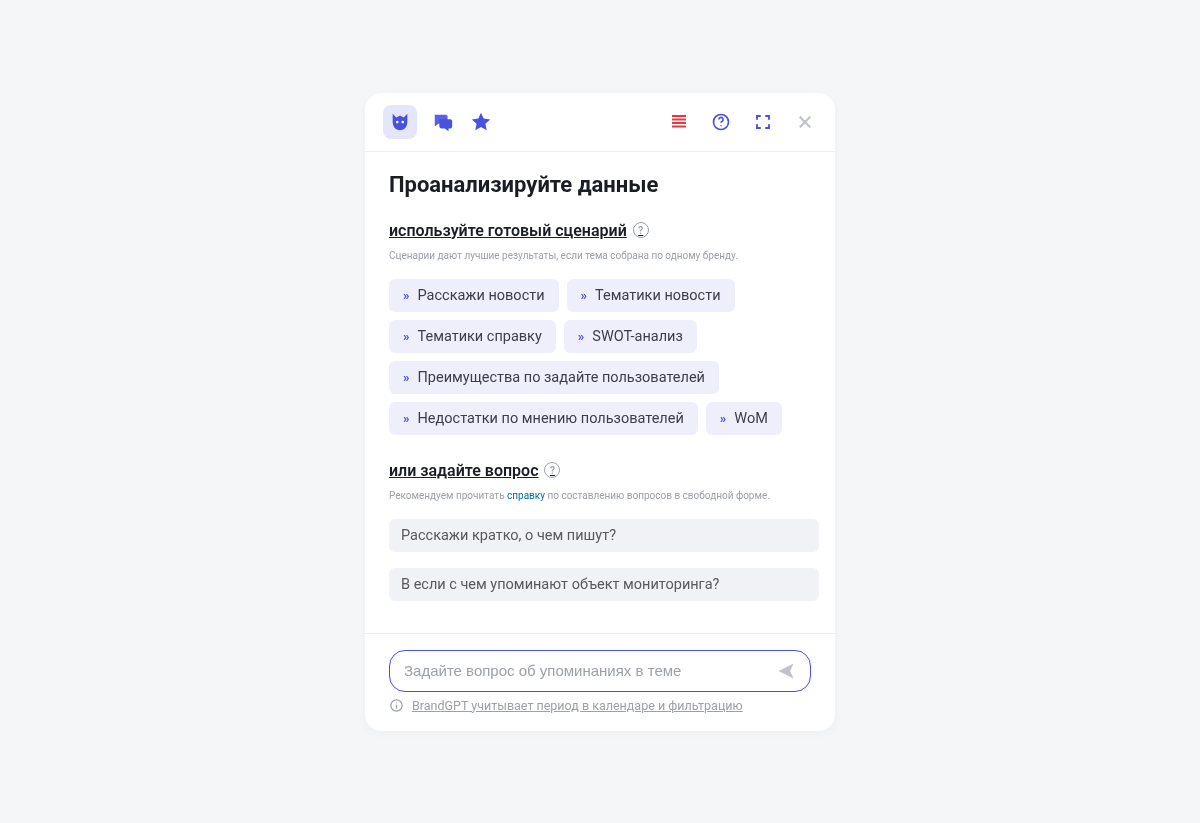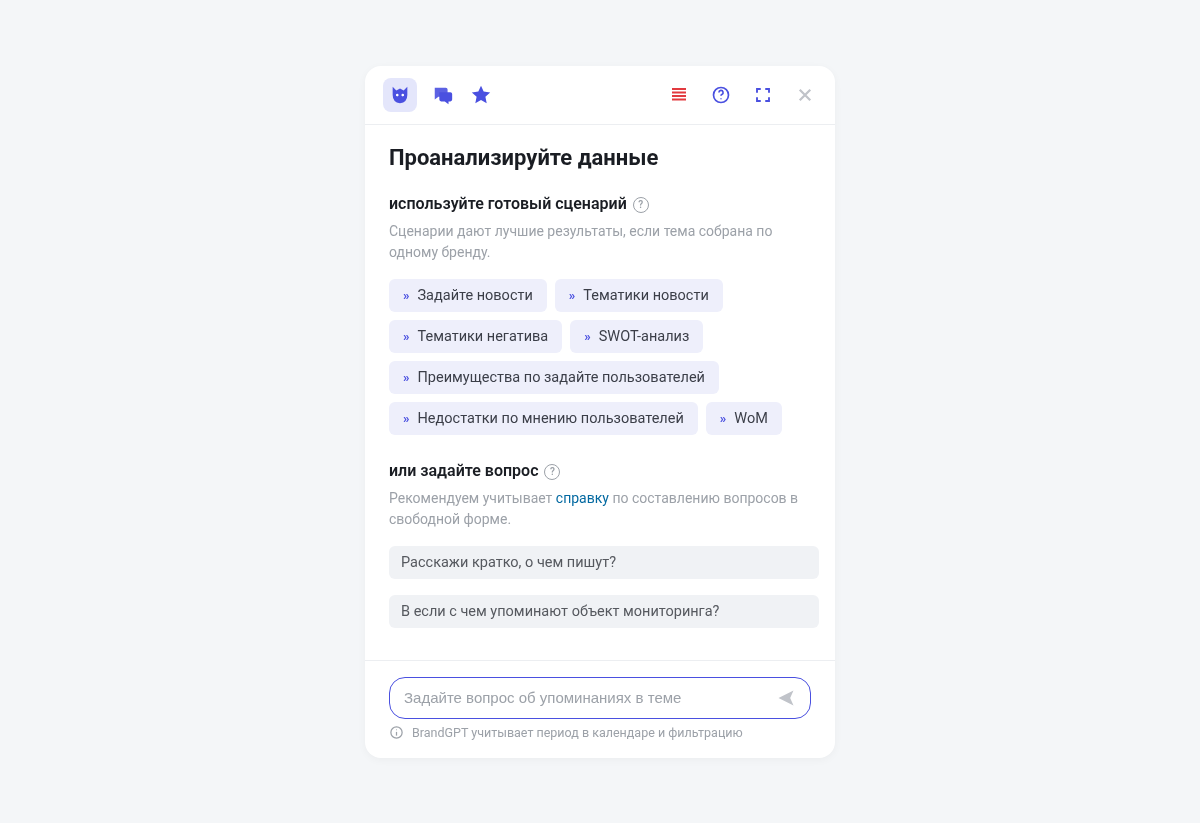--- a/index.html
+++ b/index.html
@@ -71,26 +71,27 @@
       font-size: 22px;
       font-weight: 700;
       color: #1a1d23;
       margin-bottom: 24px;
     }
     .section-title {
       font-size: 16px;
       font-weight: 600;
       color: #1a1d23;
       display: flex;
-      align-items: flex-end;
+      align-items: center;
       gap: 6px;
       margin-bottom: 8px;
+      text-decoration: underline;
     }
     .section-desc {
-      font-size: 14px;
+      font-size: 10px;
       color: #9ca1a8;
       line-height: 1.5;
       margin-bottom: 16px;
     }
     .section-desc a {
       color: #0369a1;
       text-decoration: none;
     }
     .chips {
       display: flex;
@@ -160,20 +161,21 @@
       display: flex;
       align-items: center;
     }
     .footnote {
       display: flex;
       align-items: center;
       gap: 8px;
       margin-top: 6px;
       font-size: 12.5px;
       color: #9ca1a8;
+      text-decoration: underline;
     }
     .help-circle {
       width: 16px;
       height: 16px;
       border: 1.5px solid #9ca1a8;
       border-radius: 50%;
       display: inline-flex;
       align-items: center;
       justify-content: center;
       font-size: 10px;
@@ -241,29 +243,29 @@
 
     <div class="section-title">
       <span>используйте готовый сценарий</span>
       <span class="help-circle">?</span>
     </div>
     <p class="section-desc">Сценарии дают лучшие результаты, если тема собрана по одному бренду.</p>
 
     <div class="chips">
       <div class="chip">
         <span class="chevrons">»</span>
-        <span>Задайте новости</span>
+        <span>Расскажи новости</span>
       </div>
       <div class="chip">
         <span class="chevrons">»</span>
         <span>Тематики новости</span>
       </div>
       <div class="chip">
         <span class="chevrons">»</span>
-        <span>Тематики негатива</span>
+        <span>Тематики справку</span>
       </div>
       <div class="chip">
         <span class="chevrons">»</span>
         <span>SWOT-анализ</span>
       </div>
       <div class="chip">
         <span class="chevrons">»</span>
         <span>Преимущества по задайте пользователей</span>
       </div>
       <div class="chip">
@@ -274,21 +276,21 @@
         <span class="chevrons">»</span>
         <span>WoM</span>
       </div>
     </div>
 
     <div class="section-title">
       <span>или задайте вопрос</span>
       <span class="help-circle">?</span>
     </div>
     <p class="section-desc">
-      <span>Рекомендуем учитывает </span><a href="#">справку</a><span> по составлению вопросов в свободной форме.</span>
+      <span>Рекомендуем прочитать </span><a href="#">справку</a><span> по составлению вопросов в свободной форме.</span>
     </p>
 
     <div class="questions">
       <div class="question">Расскажи кратко, о чем пишут?</div>
       <div class="question">В если с чем упоминают объект мониторинга?</div>
     </div>
   </div>
 
   <div class="divider"></div>
 

